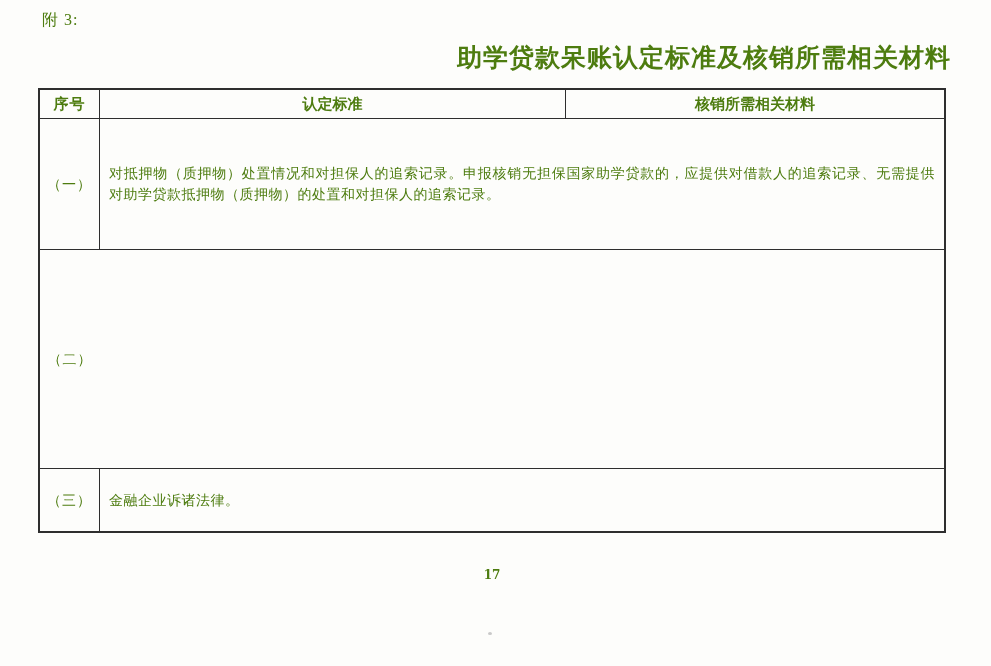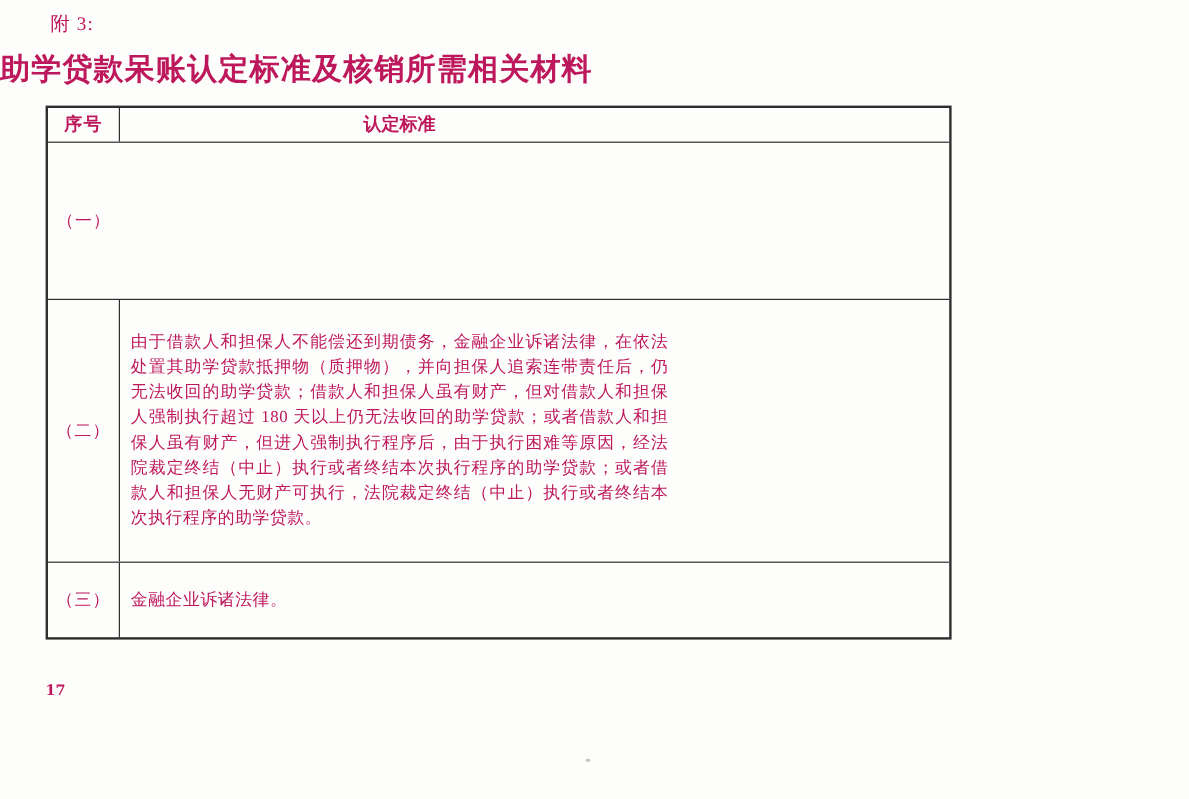--- a/index.html
+++ b/index.html
@@ -3,45 +3,45 @@
 <meta charset="utf-8">
 <style>
   * { margin: 0; padding: 0; box-sizing: border-box; }
   html, body { background: #ffffff; }
   .sheet {
     position: relative;
     width: 991px;
     height: 666px;
     background: #fdfdfb;
     font-family: "Liberation Serif", serif;
-    color: #be185d;
+    color: #4d7c0f;
     overflow: hidden;
   }
   .attachment {
     position: absolute;
     left: 42px;
     top: 10px;
     font-size: 16px;
     letter-spacing: 1px;
   }
   .title {
     position: absolute;
     left: 0;
     right: 40px;
     top: 41px;
-    text-align: left;
+    text-align: right;
     font-size: 25px;
     font-weight: bold;
     letter-spacing: 1px;
   }
   .tbl {
     position: absolute;
     left: 38px;
     top: 88px;
-    width: 755px;
+    width: 908px;
     border: 2px solid #2e2e2e;
     background: #fdfdfb;
   }
   .tr { display: flex; border-bottom: 1.5px solid #2e2e2e; }
   .tr:last-child { border-bottom: none; }
   .td {
     border-right: 1.5px solid #2e2e2e;
     display: flex;
     align-items: center;
     font-size: 14px;
@@ -55,20 +55,21 @@
   .r-head { height: 29px; }
   .r1 { min-height: 131px; }
   .r2 { min-height: 219px; }
   .r3 { min-height: 62px; }
   .txt { text-align: justify; letter-spacing: 0.5px; width: 100%; }
   .pageno {
     position: absolute;
     left: 38px;
     width: 908px;
     top: 568px;
+    text-align: center;
     font-size: 12px;
     font-weight: bold;
     font-family: "DejaVu Serif", serif;
   }
   .artifact {
     position: absolute;
     left: 488px;
     top: 632px;
     width: 4px;
     height: 3px;
@@ -83,31 +84,32 @@
 
   <div class="attachment">附 3:</div>
 
   <div class="title">助学贷款呆账认定标准及核销所需相关材料</div>
 
   <div class="tbl">
 
     <div class="tr r-head">
       <div class="td th col-no">序号</div>
       <div class="td th col-criteria">认定标准</div>
+      <div class="td th col-materials">核销所需相关材料</div>
     </div>
 
     <div class="tr r1">
       <div class="td col-no">（一）</div>
+      <div class="td col-materials">
+        <div class="txt">对抵押物（质押物）处置情况和对担保人的追索记录。申报核销无担保国家助学贷款的，应提供对借款人的追索记录、无需提供对助学贷款抵押物（质押物）的处置和对担保人的追索记录。</div>
+      </div>
     </div>
 
     <div class="tr r2">
       <div class="td col-no">（二）</div>
-      <div class="td col-criteria">
-        <div class="txt">由于借款人和担保人不能偿还到期债务，金融企业诉诸法律，在依法处置其助学贷款抵押物（质押物），并向担保人追索连带责任后，仍无法收回的助学贷款；借款人和担保人虽有财产，但对借款人和担保人强制执行超过 180 天以上仍无法收回的助学贷款；或者借款人和担保人虽有财产，但进入强制执行程序后，由于执行困难等原因，经法院裁定终结（中止）执行或者终结本次执行程序的助学贷款；或者借款人和担保人无财产可执行，法院裁定终结（中止）执行或者终结本次执行程序的助学贷款。</div>
-      </div>
     </div>
 
     <div class="tr r3">
       <div class="td col-no">（三）</div>
       <div class="td col-materials">
         <div class="txt">金融企业诉诸法律。</div>
       </div>
     </div>
 
   </div>

